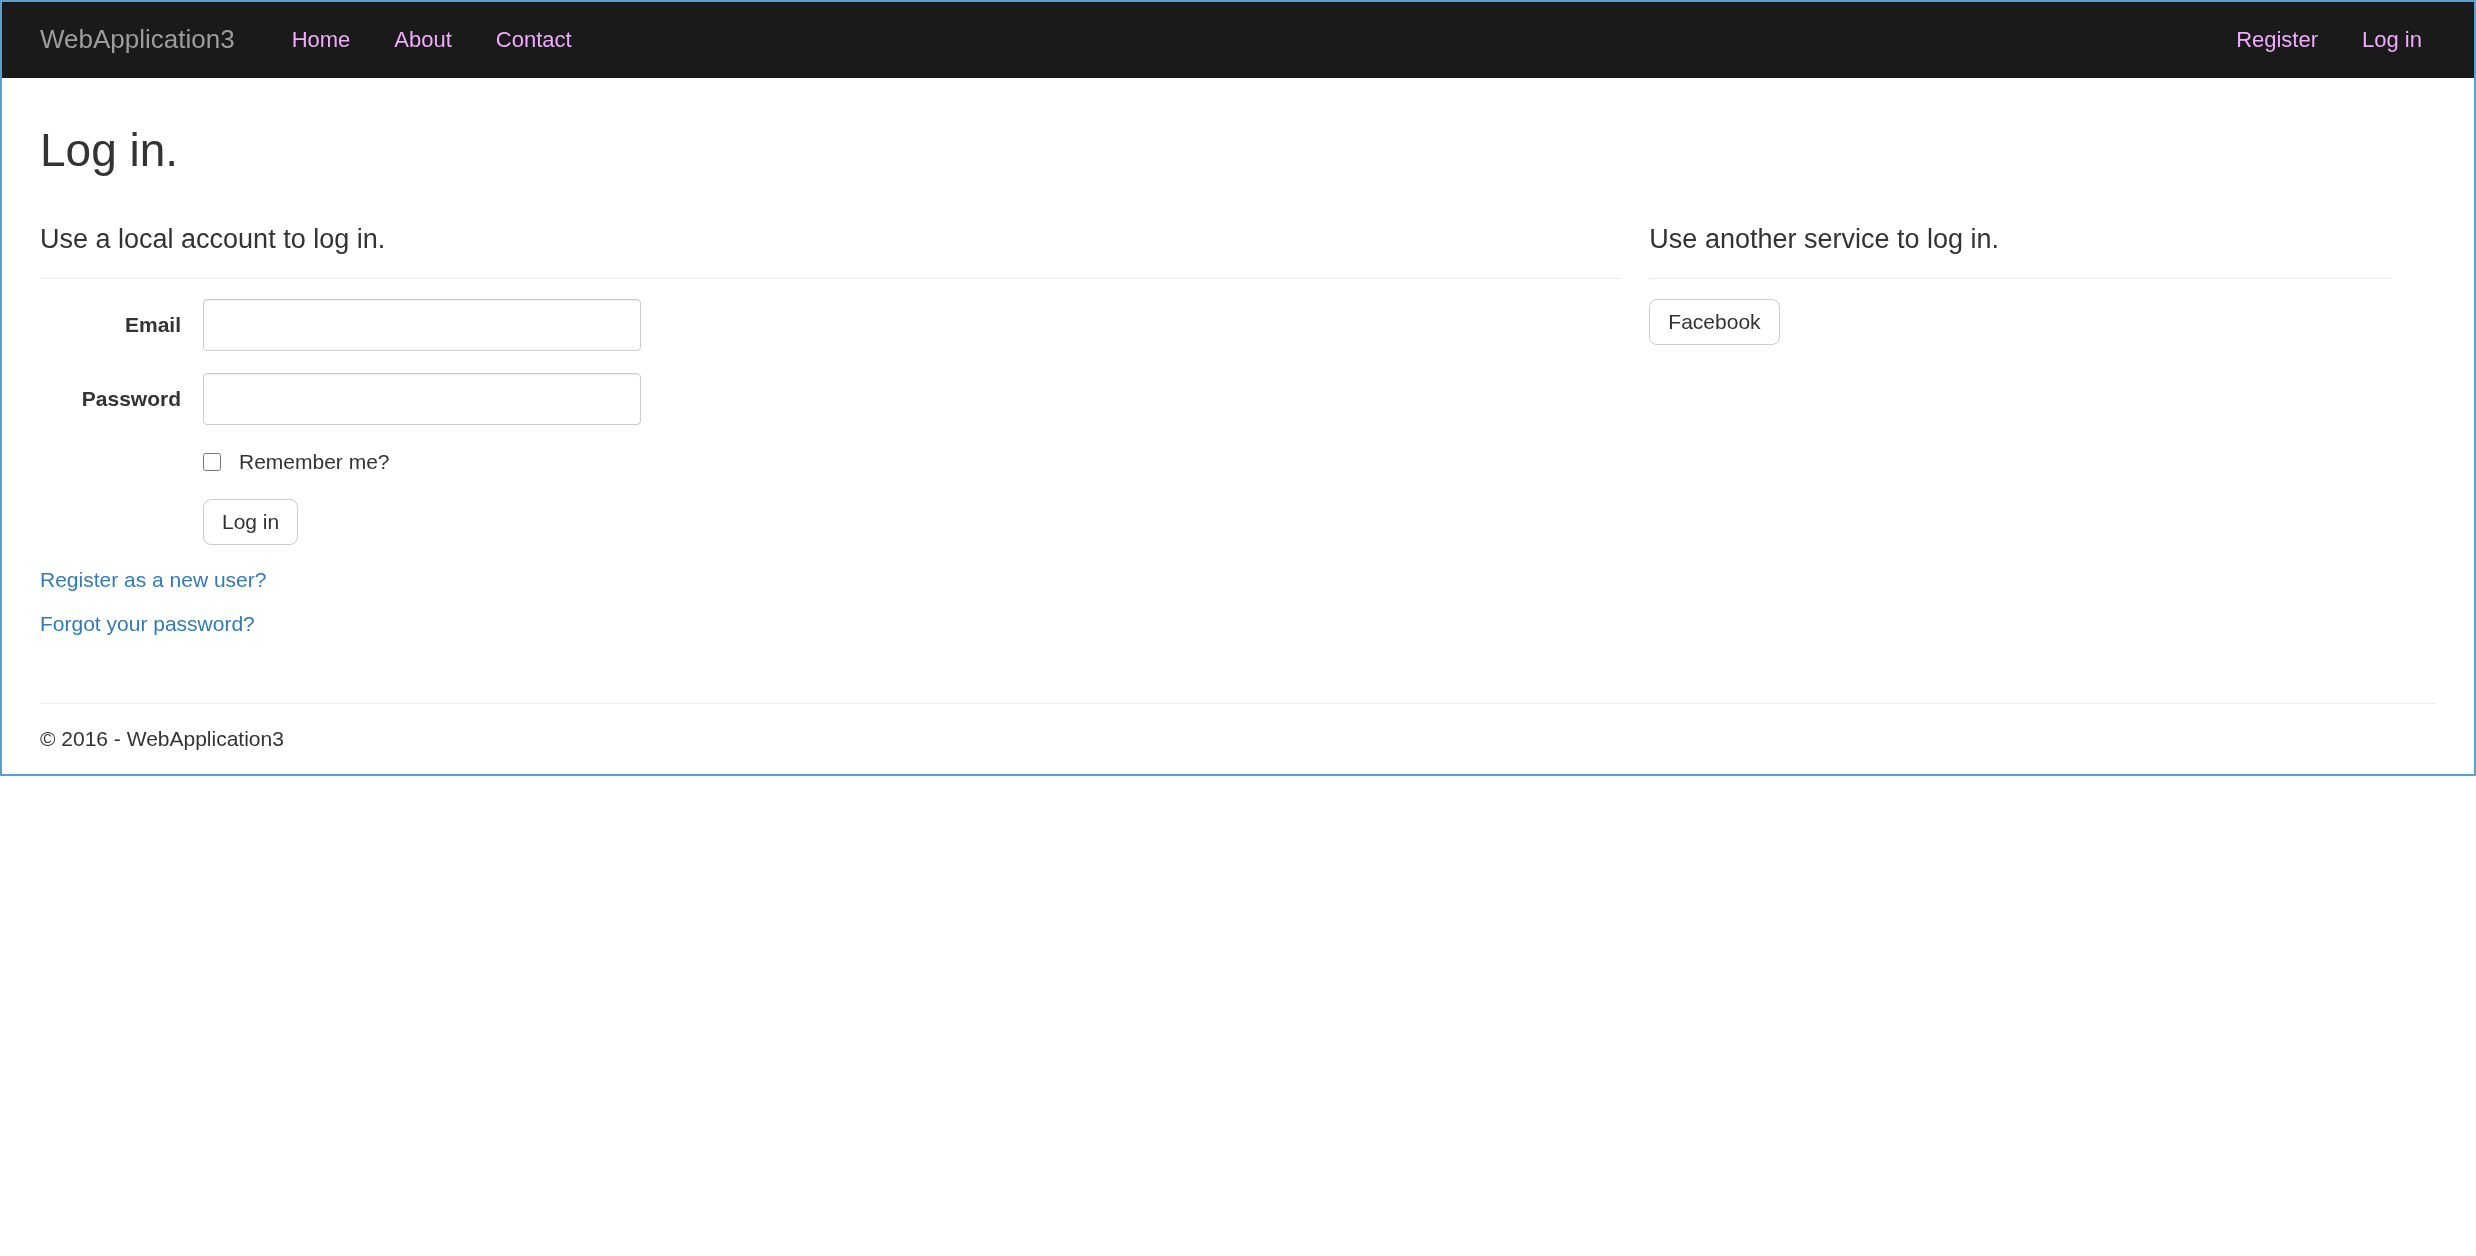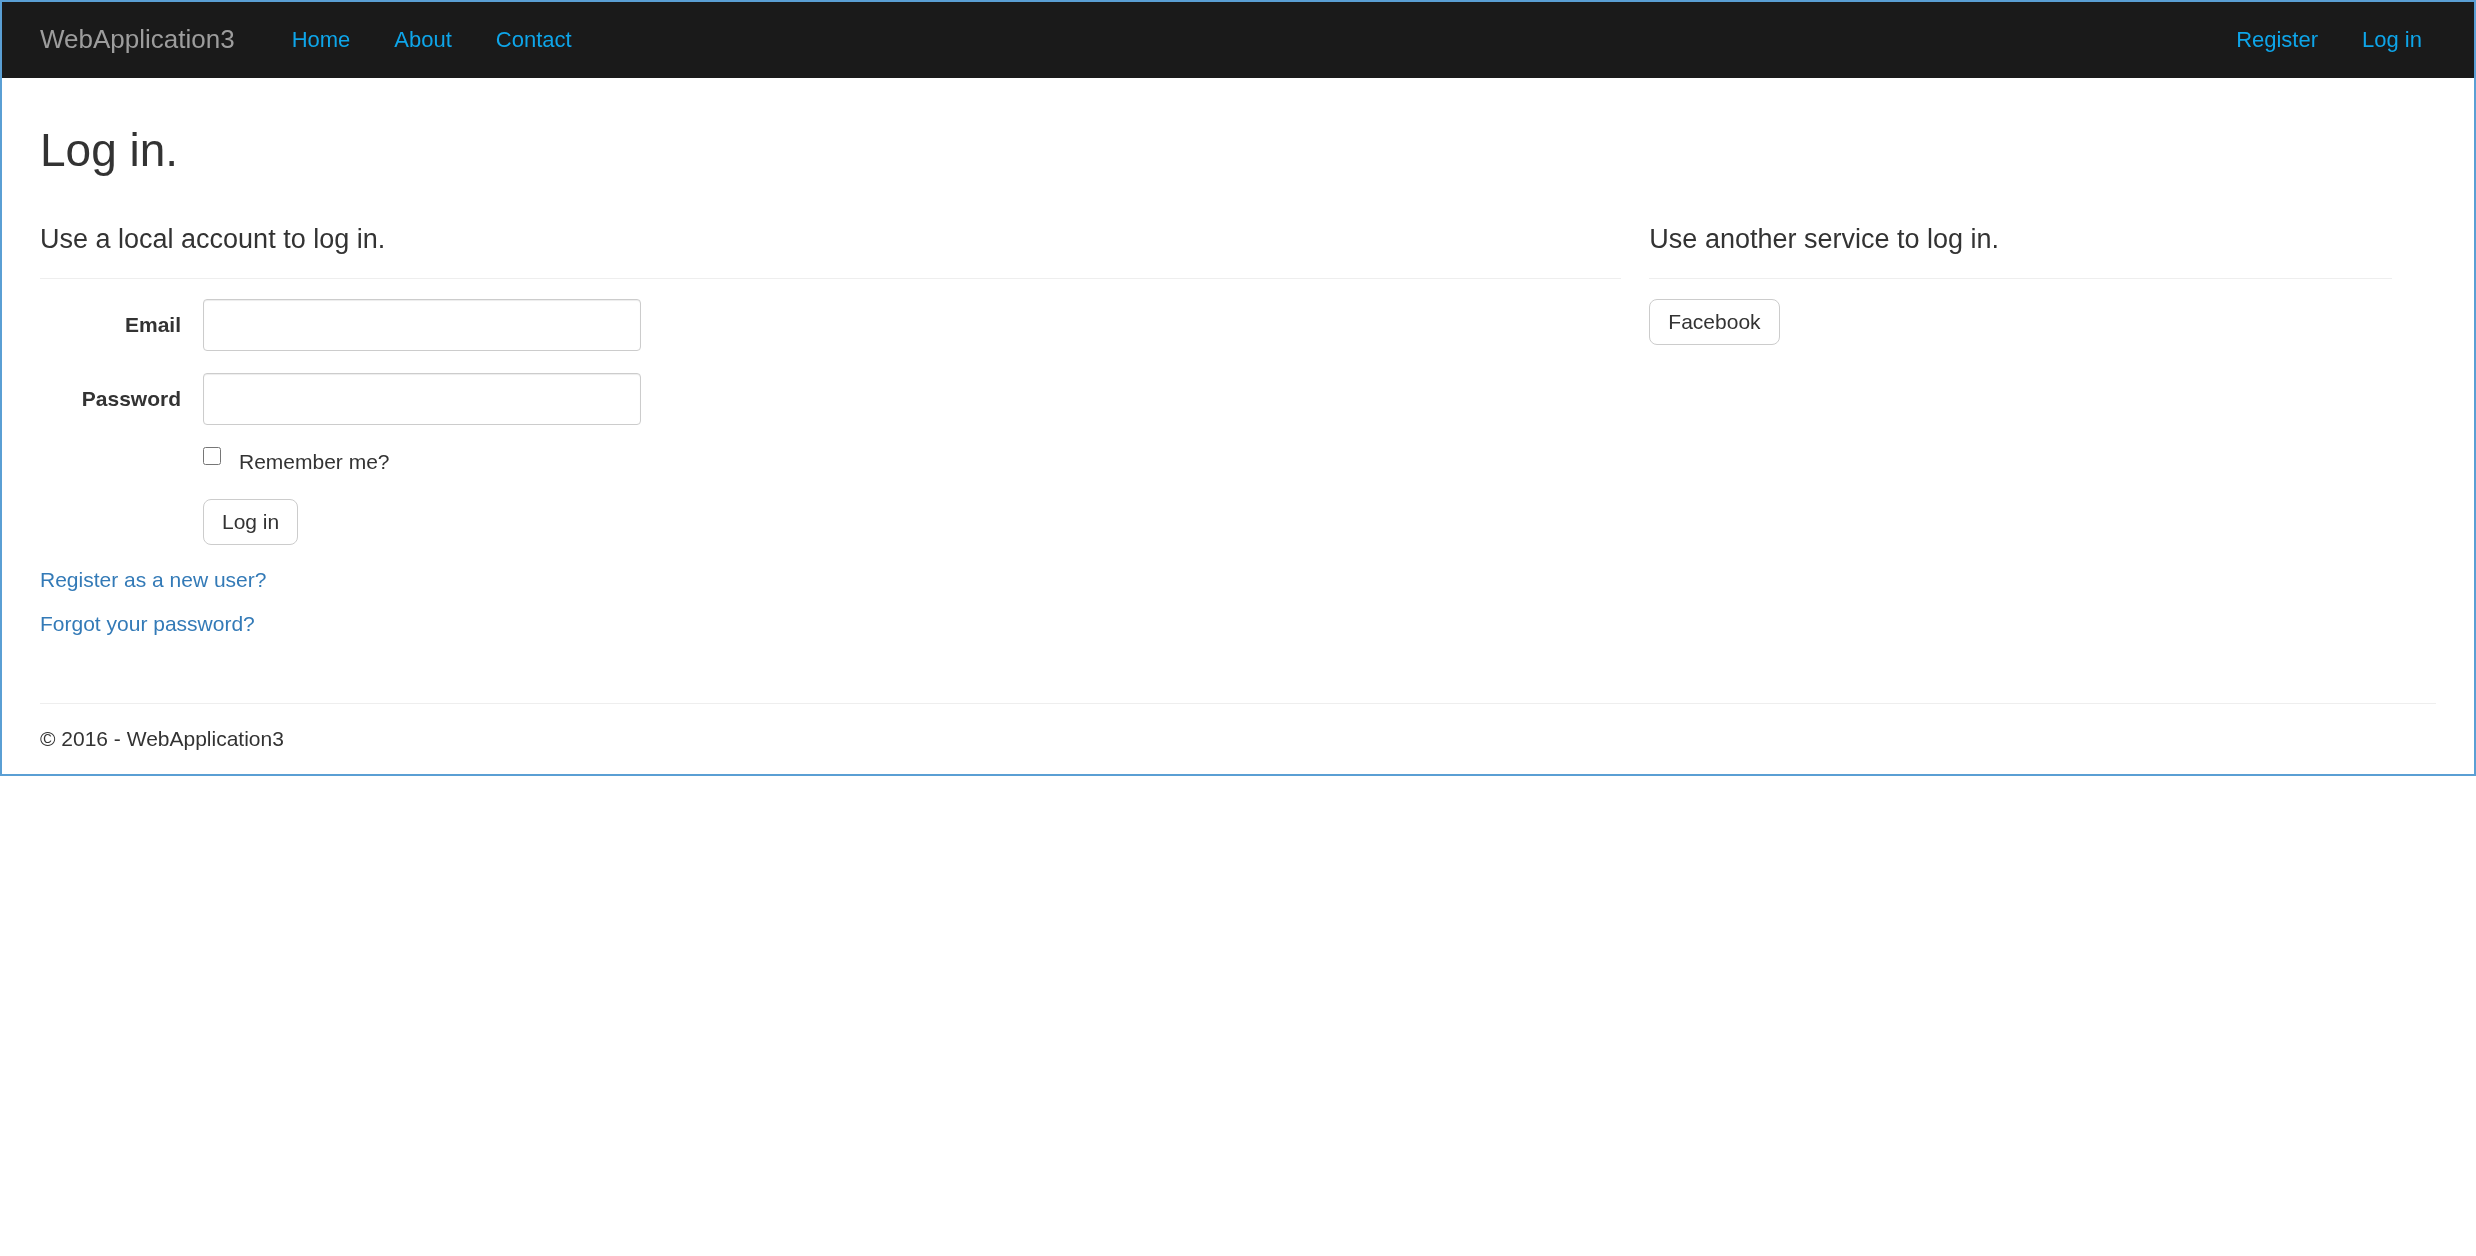--- a/index.html
+++ b/index.html
@@ -40,21 +40,21 @@
     }
     .navbar-nav {
       display: flex;
       list-style: none;
       margin-left: 20px;
     }
     .navbar-nav li {
       margin: 0;
     }
     .navbar-nav a {
-      color: #0ea5e9;
+      color: #f0abfc;
       text-decoration: none;
       padding: 15px 22px;
       font-size: 22px;
       display: block;
     }
     .container {
       padding: 20px 38px;
     }
     h2.page-title {
       font-size: 46px;
@@ -112,21 +112,21 @@
     .form-offset {
       margin-left: 163px;
     }
     .checkbox {
       margin-bottom: 22px;
     }
     .checkbox label {
       font-size: 21px;
       font-weight: 400;
       display: flex;
-      align-items: flex-start;
+      align-items: center;
     }
     .checkbox input[type="checkbox"] {
       width: 18px;
       height: 18px;
       margin-right: 18px;
     }
     .btn {
       display: inline-block;
       padding: 10px 18px;
       font-size: 21px;

